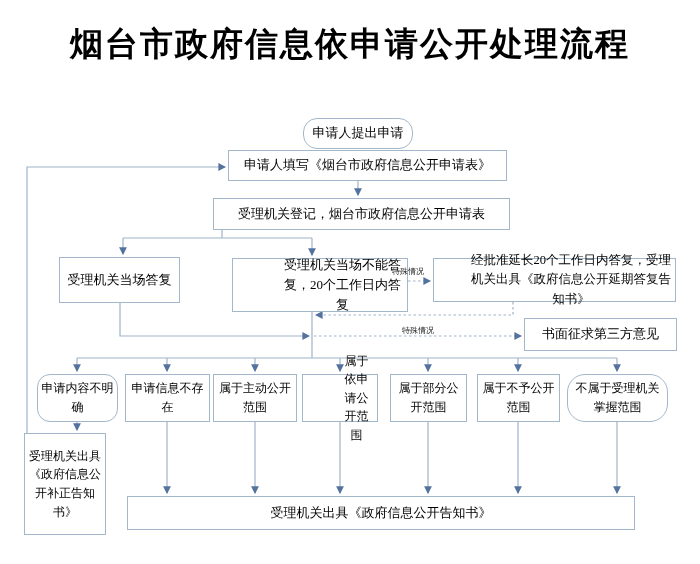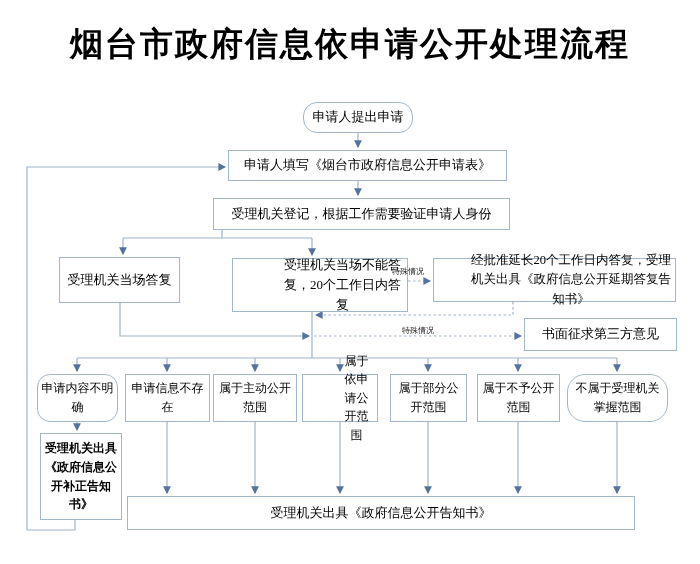--- a/index.html
+++ b/index.html
@@ -9,35 +9,35 @@
          font-size:33px;font-weight:bold;color:#000;letter-spacing:2px;white-space:nowrap;}
   #connectors{position:absolute;left:0;top:0;width:700px;height:564px;pointer-events:none;}
   .node{position:absolute;box-sizing:border-box;border:1px solid #a3b7ca;background:#fff;
         color:#000;display:flex;align-items:center;justify-content:center;text-align:center;
         font-size:13px;line-height:1.55;padding:1px 3px;}
   .small{font-size:12px;}
   .edge-label{position:absolute;font-size:8px;color:#222;white-space:nowrap;
               font-family:"Liberation Sans","DejaVu Sans",sans-serif;}
 
   
-  #n-submit    {left:303px;top:102px;width:110px;height:31px;border-radius:14px;}
+  #n-submit    {left:303px;top:118px;width:110px;height:31px;border-radius:14px;}
   #n-fillform  {left:228px;top:150px;width:279px;height:31px;}
   #n-register  {left:213px;top:198px;width:297px;height:32px;}
   #n-onsite    {left:59px; top:257px;width:121px;height:46px;}
   #n-cannot    {left:232px;top:258px;width:176px;height:54px;padding-left:48px;}
   #n-extension {left:433px;top:258px;width:243px;height:44px;font-size:12.5px;padding-left:36px;}
   #n-thirdparty{left:524px;top:318px;width:153px;height:33px;}
   #n-unclear   {left:37px; top:374px;width:81px; height:48px;border-radius:13px;}
   #n-notexist  {left:125px;top:374px;width:85px; height:48px;}
   #n-proactive {left:213px;top:374px;width:84px; height:48px;}
   #n-onrequest {left:302px;top:374px;width:76px; height:48px;padding-left:36px;}
   #n-partial   {left:390px;top:374px;width:77px; height:48px;}
   #n-nodisc    {left:477px;top:374px;width:83px; height:48px;}
   #n-notheld   {left:567px;top:374px;width:101px;height:48px;border-radius:18px;}
-  #n-correction{left:40px; top:433px;width:82px; height:87px;font-weight:bold;}
+  #n-correction{left:24px; top:433px;width:82px; height:102px;}
   #n-notice    {left:127px;top:496px;width:508px;height:34px;text-align:center;}
 
   #lbl-special1{left:392px;top:266px;}
   #lbl-special2{left:402px;top:325px;}
 </style>
 </head>
 <body>
 
 <div id="canvas">
 
@@ -87,21 +87,21 @@
         <path d="M513,302 L513,315 L316,315" marker-end="url(#ar)"></path>
         <path d="M314,336 L521,336" marker-end="url(#ar)"></path>
       </g>
     </g>
   </svg>
 
   <div class="node" id="n-submit">申请人提出申请</div>
 
   <div class="node" id="n-fillform">申请人填写《烟台市政府信息公开申请表》</div>
 
-  <div class="node" id="n-register">受理机关登记，根据工作需要验证申请人身份</div>
+  <div class="node" id="n-register">受理机关登记，烟台市政府信息公开申请表</div>
 
   <div class="node" id="n-onsite">受理机关当场答复</div>
 
   <div class="node" id="n-cannot">受理机关当场不能答复，20个工作日内答复</div>
 
   <div class="node" id="n-extension">经批准延长20个工作日内答复，受理机关出具《政府信息公开延期答复告知书》</div>
 
   <div class="node" id="n-thirdparty">书面征求第三方意见</div>
 
   <div class="node small" id="n-unclear">申请内容不明确</div>

